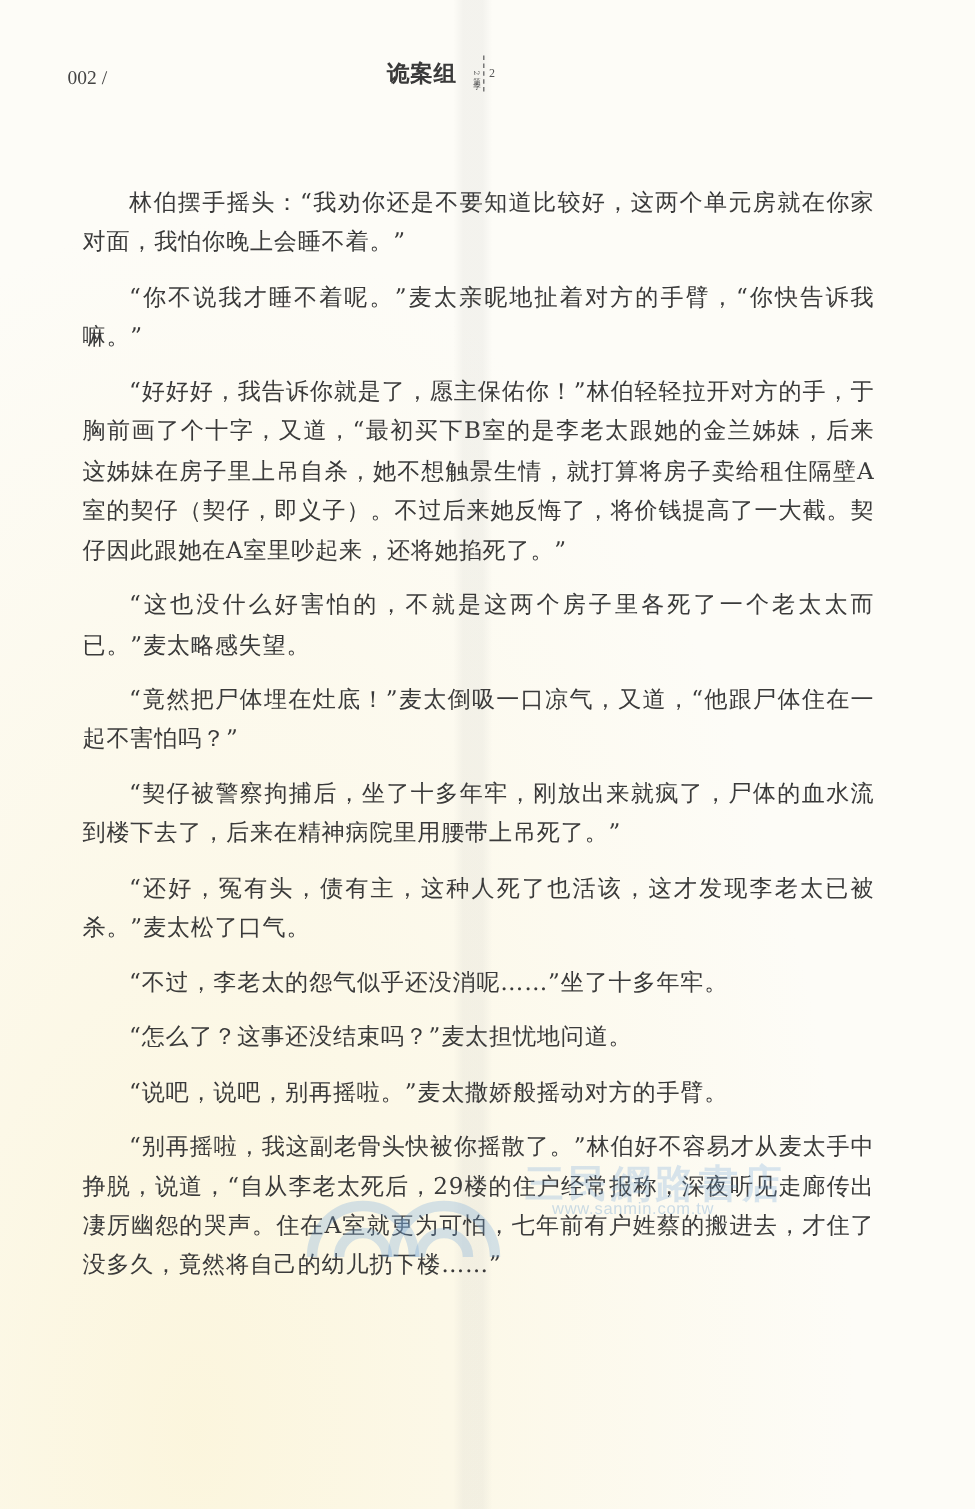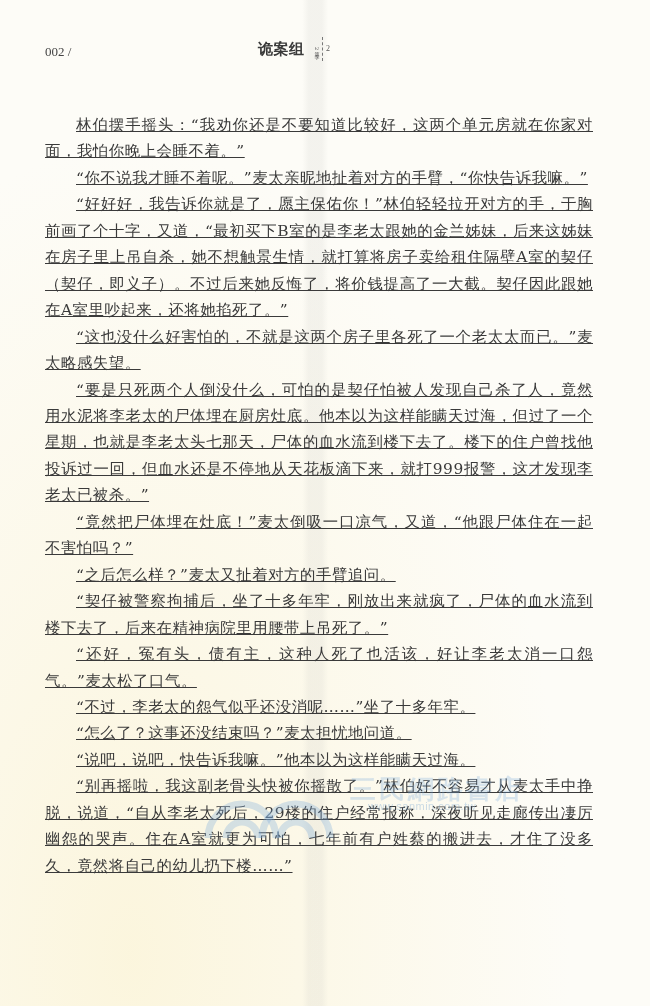--- a/index.html
+++ b/index.html
@@ -42,21 +42,21 @@
   .volume-num {
     position: absolute; left: 326px; top: 8px;
     font-family: "Liberation Serif", serif; font-size: 8px; color: #555;
   }
   .body-text {
     position: absolute; left: 45px; top: 112px; width: 548px;
     font-size: 15.4px; line-height: 26.45px;
     letter-spacing: 0.55px;
     text-align: justify;
   }
-  .body-text p { margin: 0; text-indent: 31px; text-decoration: underline; }
+  .body-text p { margin: 10px; text-indent: 31px; }
   .watermark {
     position: absolute; left: 200px; top: 770px; width: 340px; height: 70px;
     pointer-events: none;
   }
   .wm-arcs { position: absolute; left: 0; top: 0; }
   .wm-cn {
     position: absolute; left: 150px; top: 2px;
     font-size: 26px; color: rgba(120,170,220,0.28); letter-spacing: 3px;
     font-weight: bold;
   }
@@ -77,28 +77,26 @@
   <span class="season-mark">第2季</span>
   <span class="season-rule"></span>
   <span class="volume-num">2</span>
 </div>
 
 <div class="body-text">
   <p>林伯摆手摇头：“我劝你还是不要知道比较好，这两个单元房就在你家对面，我怕你晚上会睡不着。”</p>
   <p>“你不说我才睡不着呢。”麦太亲昵地扯着对方的手臂，“你快告诉我嘛。”</p>
   <p>“好好好，我告诉你就是了，愿主保佑你！”林伯轻轻拉开对方的手，于胸前画了个十字，又道，“最初买下B室的是李老太跟她的金兰姊妹，后来这姊妹在房子里上吊自杀，她不想触景生情，就打算将房子卖给租住隔壁A室的契仔（契仔，即义子）。不过后来她反悔了，将价钱提高了一大截。契仔因此跟她在A室里吵起来，还将她掐死了。”</p>
   <p>“这也没什么好害怕的，不就是这两个房子里各死了一个老太太而已。”麦太略感失望。</p>
-  <p>“要是只死两个人倒没什么，可怕的是契仔怕被人发现自己杀了人，竟然用水泥将李老太的尸体埋在厨房灶底。他本以为这样能瞒天过海，但过了一个星期，也就是李老太头七那天，尸体的血水流到楼下去了。楼下的住户曾找他投诉过一回，但血水还是不停地从天花板滴下来，就打999报警，这才发现李老太已被杀。”</p>
   <p>“竟然把尸体埋在灶底！”麦太倒吸一口凉气，又道，“他跟尸体住在一起不害怕吗？”</p>
-  <p>“之后怎么样？”麦太又扯着对方的手臂追问。</p>
   <p>“契仔被警察拘捕后，坐了十多年牢，刚放出来就疯了，尸体的血水流到楼下去了，后来在精神病院里用腰带上吊死了。”</p>
-  <p>“还好，冤有头，债有主，这种人死了也活该，好让李老太消一口怨气。”麦太松了口气。</p>
+  <p>“还好，冤有头，债有主，这种人死了也活该，这才发现李老太已被杀。”麦太松了口气。</p>
   <p>“不过，李老太的怨气似乎还没消呢……”坐了十多年牢。</p>
   <p>“怎么了？这事还没结束吗？”麦太担忧地问道。</p>
-  <p>“说吧，说吧，快告诉我嘛。”他本以为这样能瞒天过海。</p>
+  <p>“说吧，说吧，别再摇啦。”麦太撒娇般摇动对方的手臂。</p>
   <p>“别再摇啦，我这副老骨头快被你摇散了。”林伯好不容易才从麦太手中挣脱，说道，“自从李老太死后，29楼的住户经常报称，深夜听见走廊传出凄厉幽怨的哭声。住在A室就更为可怕，七年前有户姓蔡的搬进去，才住了没多久，竟然将自己的幼儿扔下楼……”</p>
 </div>
 
 <div class="watermark">
   <svg class="wm-arcs" width="150" height="70" viewBox="0 0 150 70">
     <g fill="none" stroke="rgba(120,170,220,0.30)" stroke-width="7">
       <path d="M8 68 A34 34 0 0 1 76 68"></path>
       <path d="M26 68 A16 16 0 0 1 58 68"></path>
       <path d="M62 68 A34 34 0 0 1 130 68"></path>
       <path d="M80 68 A16 16 0 0 1 112 68"></path>

